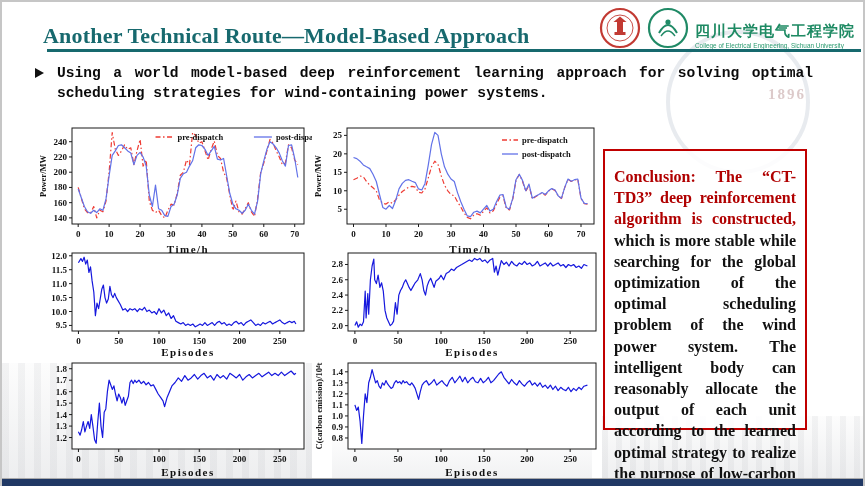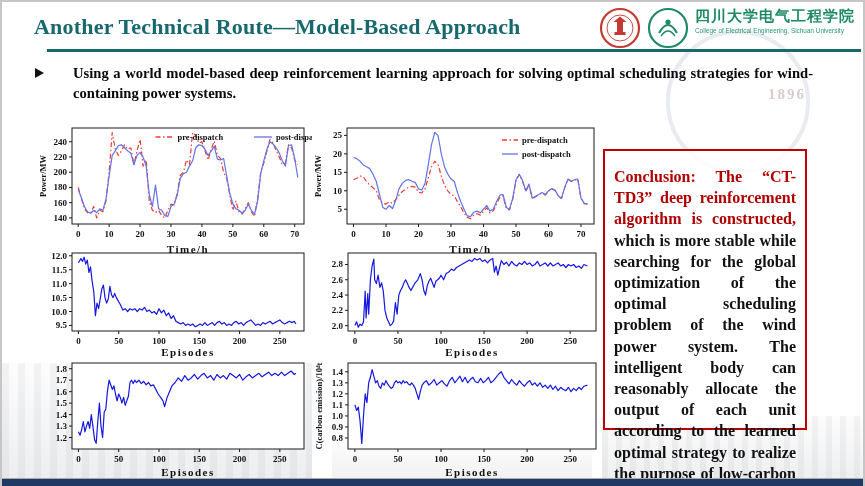--- a/index.html
+++ b/index.html
@@ -3,47 +3,47 @@
 <meta charset="utf-8">
 <style>
   html,body{margin:0;padding:0;background:#e8e8e8;}
   .slide{
     position:relative;width:865px;height:486px;background:#ffffff;
     border:2px solid #c6c6c6;border-bottom:none;box-sizing:border-box;
     overflow:hidden;font-family:"Liberation Serif",serif;
   }
   
   .page-title{
-    position:absolute;left:28px;top:8px;margin:4px;
+    position:absolute;left:28px;top:8px;margin:13px;
     font-size:22px;font-weight:bold;color:#17696e;letter-spacing:.2px;
     white-space:nowrap;
   }
   .header-rule{
     position:absolute;left:45px;right:2px;top:47px;height:3px;background:#17696e;
   }
   .logos{
-    position:absolute;top:5px;right:8px;display:flex;align-items:flex-start;gap:6px;
+    position:absolute;top:5px;right:8px;display:flex;align-items:flex-end;gap:6px;
   }
   .logo-text .cn{
     font-weight:bold;font-size:15px;color:#1e8a63;letter-spacing:1px;white-space:nowrap;
   }
   .logo-text .en{
     font-size:6.4px;color:#2a9a6f;font-family:"Liberation Sans",sans-serif;white-space:nowrap;margin-top:1px;
   }
   
   .bullet{
     position:absolute;left:33px;top:61px;width:778px;
     font-weight:bold;font-size:14.6px;line-height:20px;color:#0a0a0a;
   }
   .bullet .marker{
     position:absolute;left:0;top:5px;width:0;height:0;
     border-left:9px solid #111;border-top:5px solid transparent;border-bottom:5px solid transparent;
   }
   .bullet .btext{
-    display:block;margin-left:38px;text-align:justify;
+    display:block;margin-left:22px;text-align:justify;font-family:Liberation Mono, monospace;
   }
   
   .chart{position:absolute;}
   #chA{left:34px;top:118px;}
   #chB{left:305px;top:118px;}
   #chC{left:34px;top:247px;}
   #chD{left:322px;top:247px;}
   #chE{left:34px;top:357px;}
   #chF{left:300px;top:357px;}
   .chart text.tick{font:bold 9px "Liberation Serif",serif;fill:#111;}

